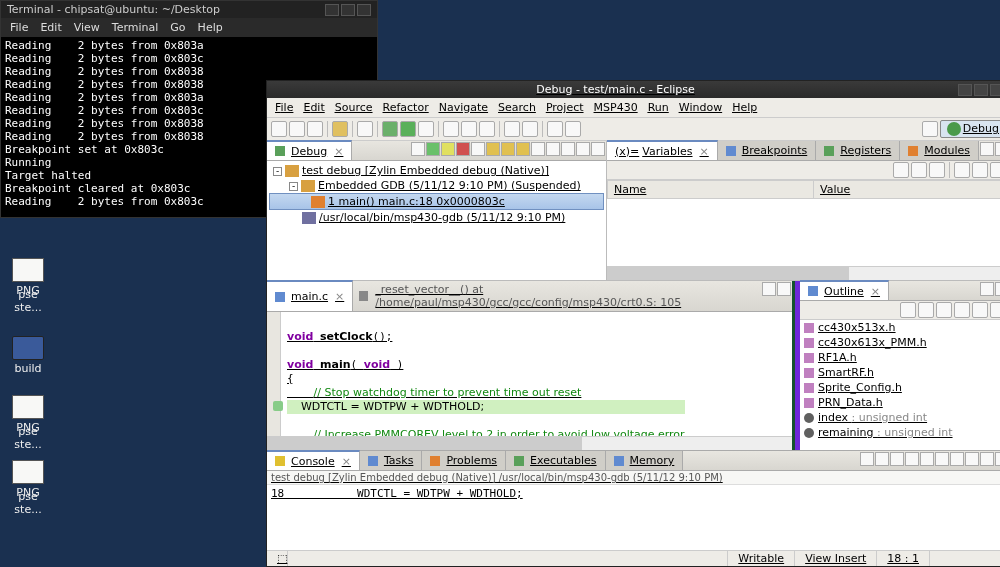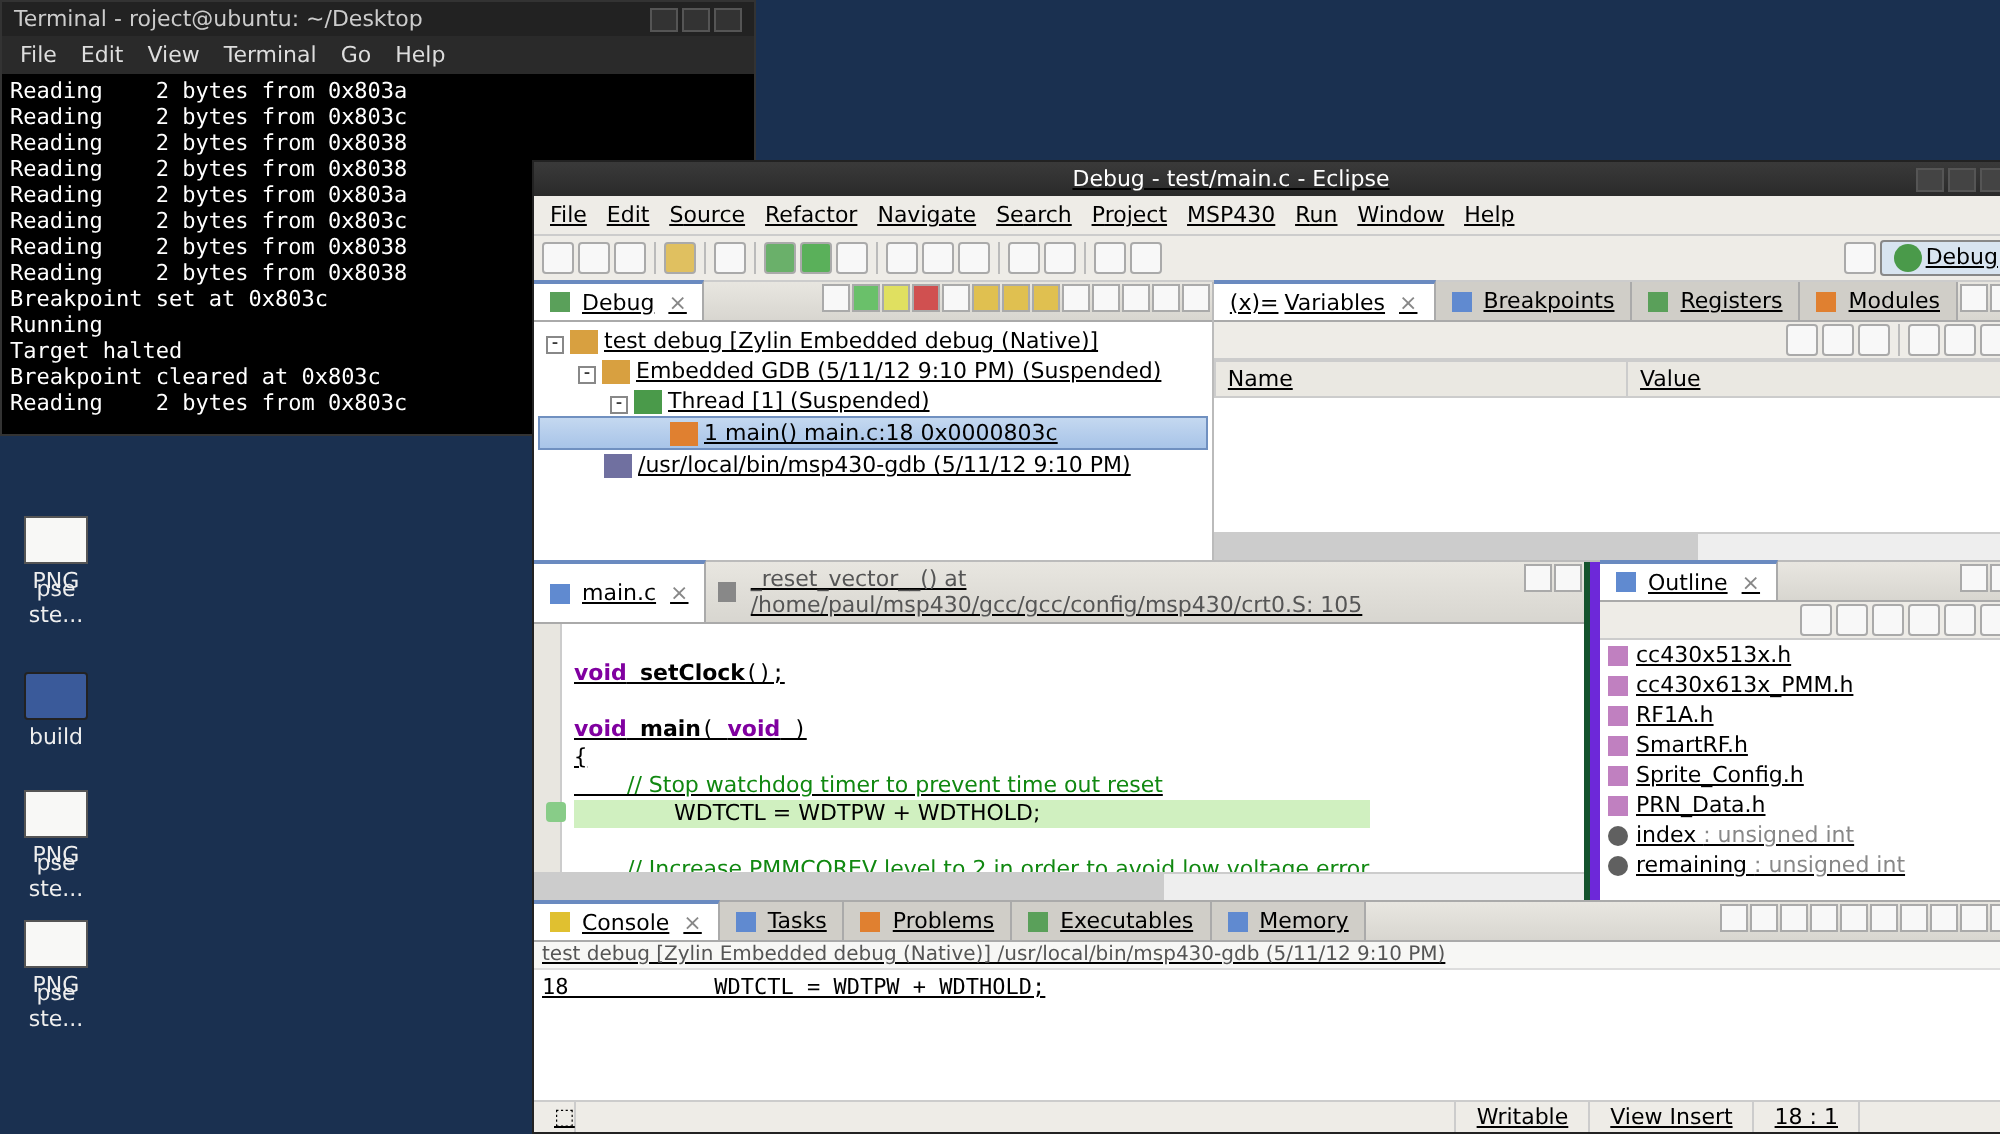--- a/index.html
+++ b/index.html
@@ -60,21 +60,21 @@
 
 
 .ed-tabbar { display:flex; background:linear-gradient(#e8e6e0,#d8d6d0); border-bottom:1px solid #aaa; }
 .crumb { padding:2px 6px; flex:1; font-size:11px; color:#555; display:flex; align-items:center; gap:4px; }
 .gutter { width:14px; background:#e8e6e0; border-right:1px solid #ccc; }
 .code { font-family:"DejaVu Sans Mono",monospace; font-size:11px; padding:4px 6px; line-height:14px; white-space:pre; }
 .kw { color:#8000a0; font-weight:bold; }
 .fn { font-weight:bold; }
 .cm { color:#118811; }
 .hl { background:#d0f0c0; display:inline-block; width:100%; }
-.hl-bp { position:relative;padding-left:36px; }
+.hl-bp { position:relative; }
 .hl-bp::before { content:""; position:absolute; left:-14px; top:1px; width:10px; height:10px; background:#88cc88; border-radius:2px; }
 
 .outline-item { padding:1px 4px; cursor:pointer; }
 .outline-item .oi { display:inline-block; width:10px; height:10px; vertical-align:middle; margin-right:4px; }
 .oi.h { background:#c080c0; }
 .oi.v { background:#606060; border-radius:50%; }
 .otype { color:#888; }
 
 .cons-area { height:100px; border-top:1px solid #aaa; display:flex; flex-direction:column; }
 .cons-hdr { font-size:10px; padding:1px 4px; background:#f7f7f5; color:#555; border-bottom:1px solid #ddd; }
@@ -93,21 +93,21 @@
 <div class="desktop-icon" style="top:258px"><div class="ic"></div><span>PNG</span></div>
 <div class="desktop-icon" style="top:288px"><span>pse ste...</span></div>
 <div class="desktop-icon" style="top:336px"><div class="fo"></div><span>build</span></div>
 <div class="desktop-icon" style="top:395px"><div class="ic"></div><span>PNG</span></div>
 <div class="desktop-icon" style="top:425px"><span>pse ste...</span></div>
 <div class="desktop-icon" style="top:460px"><div class="ic"></div><span>PNG</span></div>
 <div class="desktop-icon" style="top:490px"><span>pse ste...</span></div>
 
 <div class="term">
   <div class="term-title">
-    <span>Terminal - roject@ubuntu: ~/Desktop</span>
+    <span>Terminal - chipsat@ubuntu: ~/Desktop</span>
     <div class="buttons">
       <div class="btn"></div>
       <div class="btn"></div>
       <div class="btn"></div>
     </div>
   </div>
   <div class="term-menu">
     <span>File</span>
     <span>Edit</span>
     <span>View</span>
@@ -201,22 +201,21 @@
           <div class="mi"></div>
           <div class="mi"></div>
           <div class="mi"></div>
           <div class="mi"></div>
         </div>
       </div>
       <div class="pane">
         <div class="tree" id="dbgtree">
             <div class="tree-row" style="padding-left: 4px;"><span class="exp">-</span><span class="icn"></span>test debug [Zylin Embedded debug (Native)]</div>
             <div class="tree-row" style="padding-left: 20px;"><span class="exp">-</span><span class="icn"></span>Embedded GDB (5/11/12 9:10 PM) (Suspended)</div>
-            <div class="tree-row" style="padding-left: 36px;"><span class="exp">-</span><span class="icn thr"></span>Thread [1] (Suspended)</div>
-            <div class="tree-row sel" style="padding-left: 52px;"><span style="display:inline-block;width:13px"></span><span class="icn frm"></span>1 main() main.c:18 0x0000803c</div>
+            <div class="tree-row sel" style="padding-left: 28px;"><span style="display:inline-block;width:13px"></span><span class="icn frm"></span>1 main() main.c:18 0x0000803c</div>
             <div class="tree-row" style="padding-left: 20px;"><span style="display:inline-block;width:13px"></span><span class="icn exe"></span>/usr/local/bin/msp430-gdb (5/11/12 9:10 PM)</div>
           </div>
       </div>
     </div>
     <div style="flex:1;display:flex;flex-direction:column">
       <div class="tab-bar">
         <div class="tab active">
             <span>(x)=</span> 
             <span>Variables</span>
             <span class="x">×</span>

